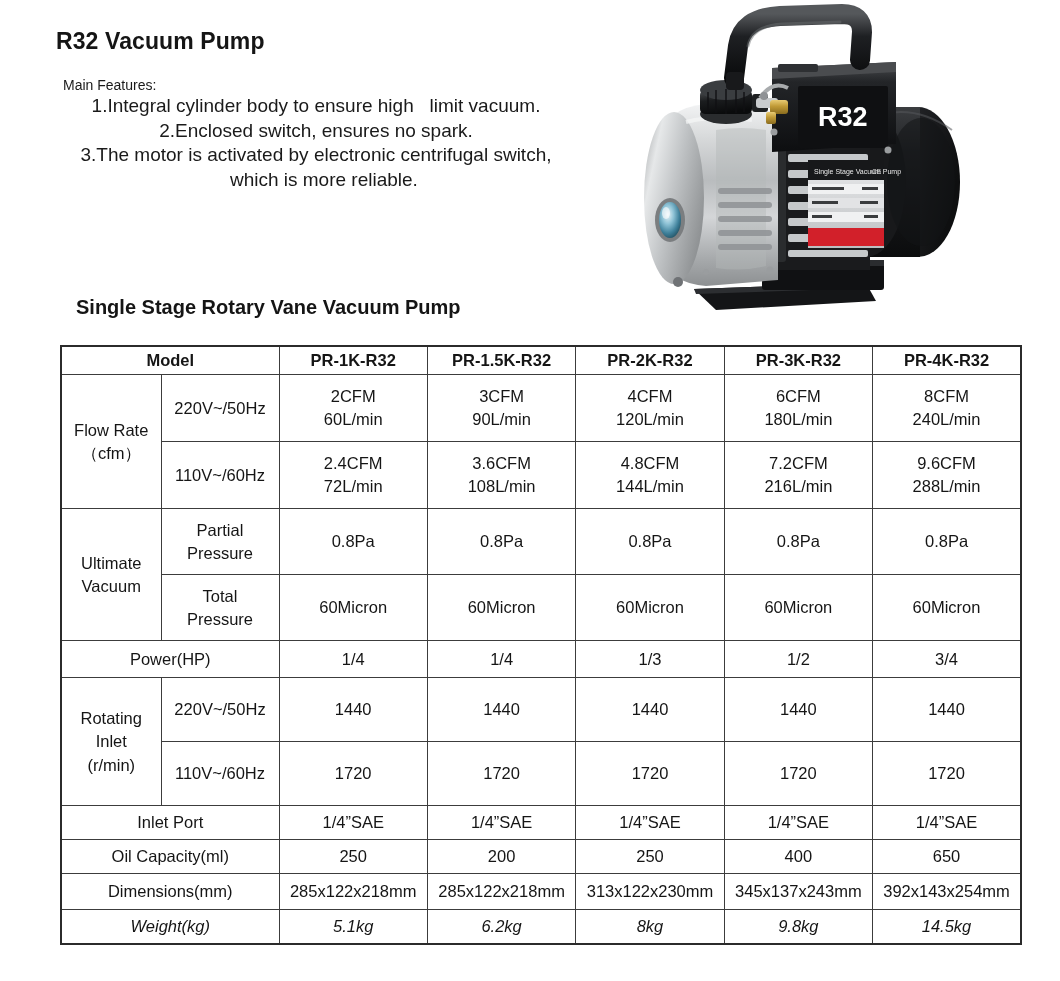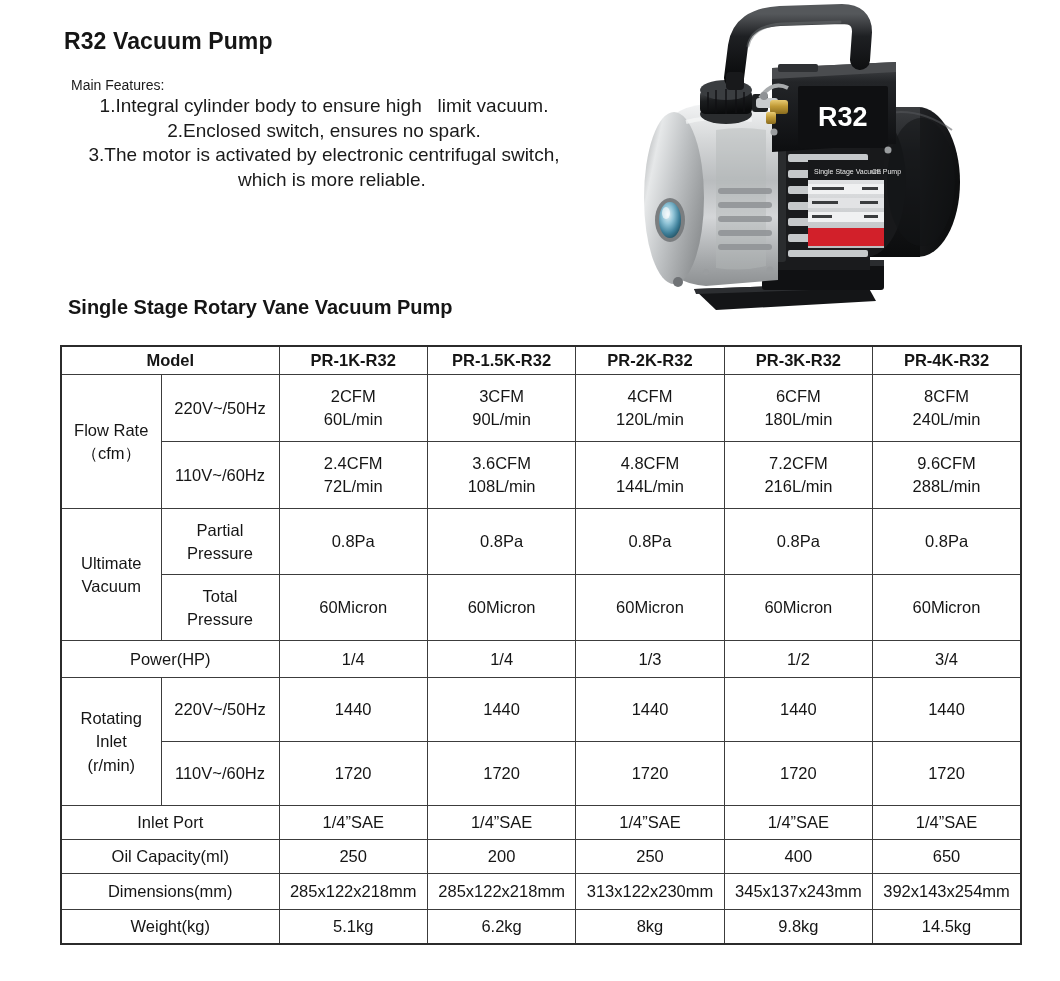--- a/index.html
+++ b/index.html
@@ -11,21 +11,21 @@
     width: 1060px; height: 981px;
     position: relative;
     font-family: "Liberation Sans", sans-serif;
     color: #111111;
     overflow: hidden;
   }
 
   
   #header-block {
     position: absolute;
-    left: 64px; top: 28px;
+    left: 56px; top: 28px;
     width: 520px;
   }
   #product-title {
     font-size: 23px;
     font-weight: bold;
     letter-spacing: .1px;
     margin: 0 0 22px 0;
     color: #151515;
   }
   #features-heading {
@@ -45,21 +45,21 @@
   #product-image {
     position: absolute;
     left: 566px; top: 2px;
     width: 494px; height: 326px;
   }
   #product-image svg { display: block; width: 100%; height: 100%; }
 
   
   #table-subtitle {
     position: absolute;
-    left: 68px; top: 296px;
+    left: 76px; top: 296px;
     font-size: 20px;
     font-weight: bold;
     color: #151515;
   }
 
   
   #spec-table {
     position: absolute;
     left: 60px; top: 345px;
     width: 960px;
@@ -70,21 +70,21 @@
     border: 1px solid #3c3c3c;
     text-align: center;
     vertical-align: middle;
     font-size: 16.5px;
     font-weight: normal;
     color: #151515;
     padding: 2px 3px;
     line-height: 1.42;
   }
   #spec-table .outer-top    { border-top-width: 2px;    border-top-color: #2b2b2b; }
-  #spec-table .outer-bottom { border-bottom-width: 2px; border-bottom-color: #2b2b2b; }
+  #spec-table .outer-bottom { border-bottom-width: 2px; border-bottom-color: #2b2b2b; font-style: italic; }
   #spec-table .outer-left   { border-left-width: 2px;   border-left-color: #2b2b2b; text-align: center; }
   #spec-table .outer-right  { border-right-width: 2px;  border-right-color: #2b2b2b; }
 
   #spec-table thead th { font-weight: bold; font-size: 16.5px; }
 
   .rowgroup-label { line-height: 1.95; }
   .twoline { line-height: 1.55; }
 
   .c-lbl1 { width: 100px; }
   .c-lbl2 { width: 118px; }

